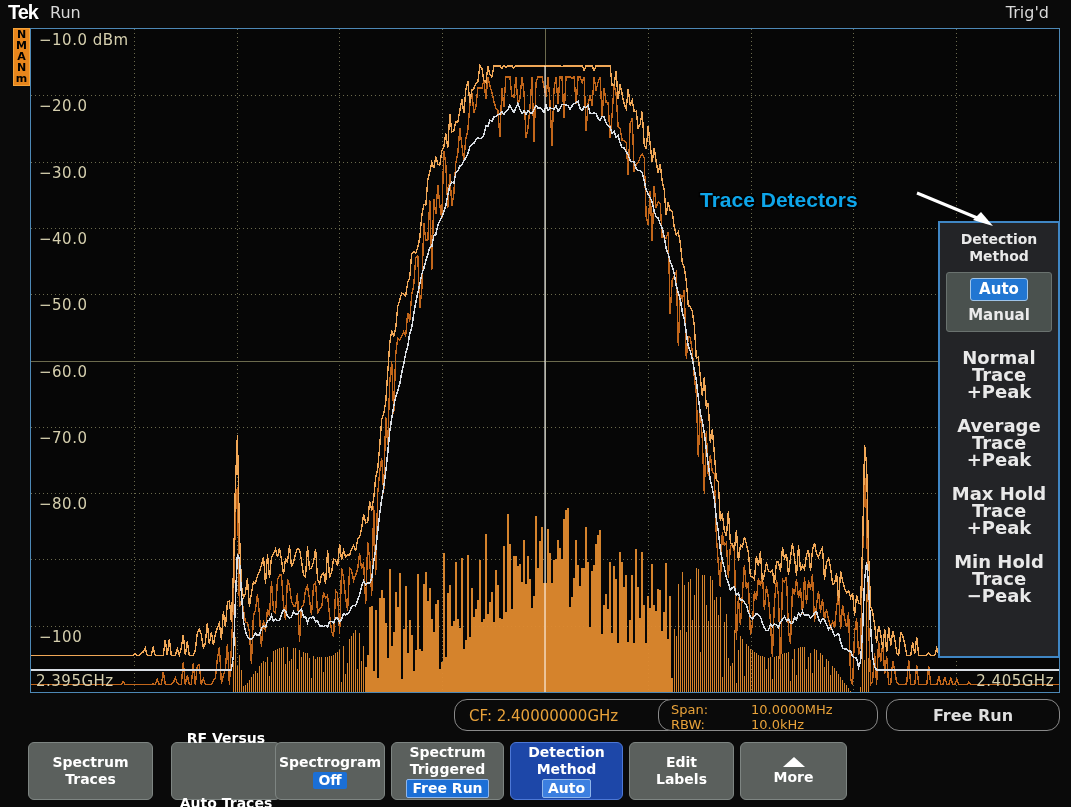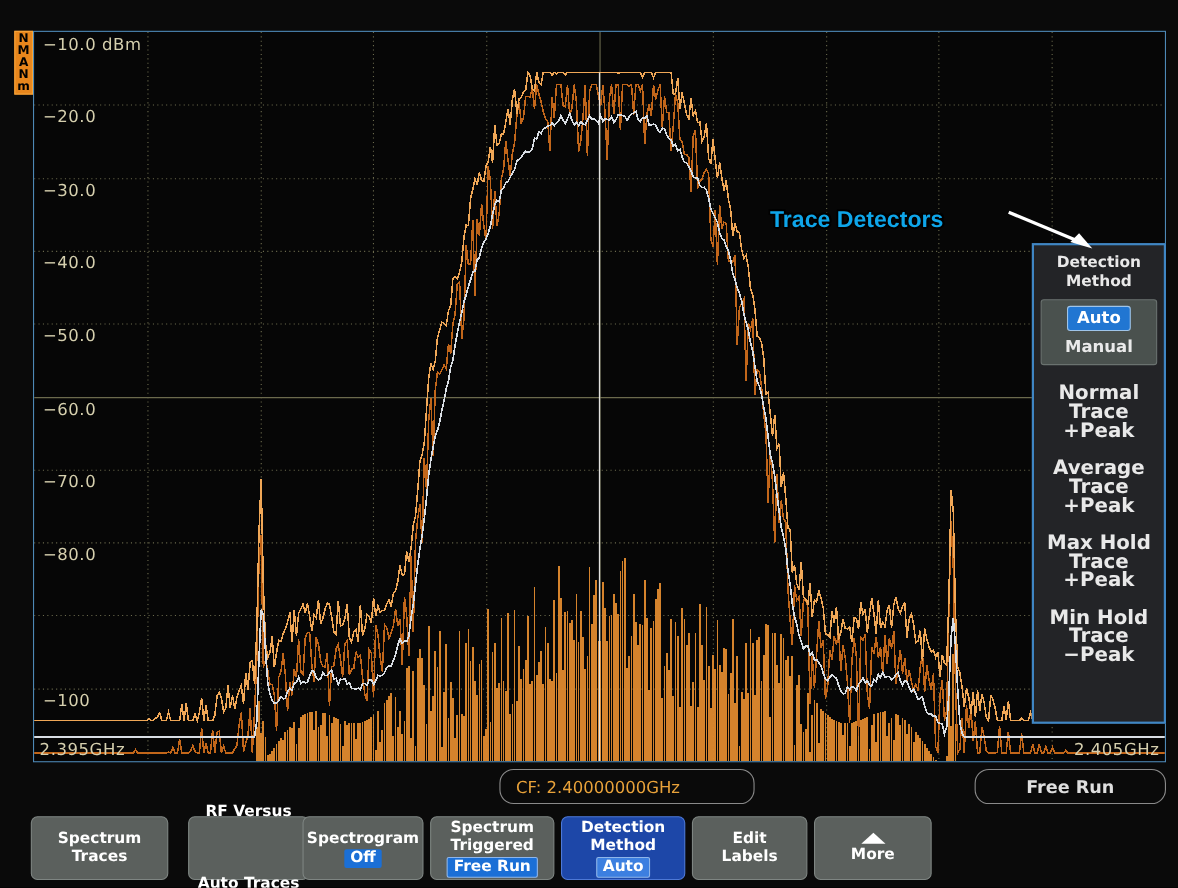--- a/index.html
+++ b/index.html
@@ -166,20 +166,25 @@
     width: 0; height: 0; border-left: 11px solid transparent;
     border-right: 11px solid transparent; border-bottom: 10px solid #ffffff;
     margin-bottom: 2px;
   }
 </style>
 </head>
 <body>
 
 <div id="app">
 
+  <div class="topbar">
+    <div class="tek-logo">Tek</div>
+    <div class="run-text">Run</div>
+    <div class="trigd-text">Trig'd</div>
+  </div>
 
   <div class="marker-col">
     <span>N</span>
     <span>M</span>
     <span>A</span>
     <span>N</span>
     <span>m</span>
   </div>
 
   <div class="graph-wrap">
@@ -263,20 +268,26 @@
           <div>Trace</div>
           <div>−Peak</div>
         </div>
       </div>
   </div>
 
   <div class="readouts">
     <div class="rbox" style="left:424px; width:232px;">
       <div class="rtext" style="left:14px; top:7px;">CF: 2.40000000GHz</div>
     </div>
+    <div class="rbox" style="left:628px; width:220px;">
+      <div class="rtext two" style="left:12px; top:2px;">Span:</div>
+      <div class="rtext two" style="left:92px; top:2px;">10.0000MHz</div>
+      <div class="rtext two" style="left:12px; top:17px;">RBW:</div>
+      <div class="rtext two" style="left:92px; top:17px;">10.0kHz</div>
+    </div>
     <div class="rbox" style="left:856px; width:174px;">
       <div class="rtext white" style="left:0; right:0; top:6px; text-align:center;">Free Run</div>
     </div>
   </div>
 
   <div class="btnbar" id="btnbar">
       <div class="btn" style="left: 0px; width: 125px;">
         <div>Spectrum</div>
         <div>Traces</div>
       </div>

